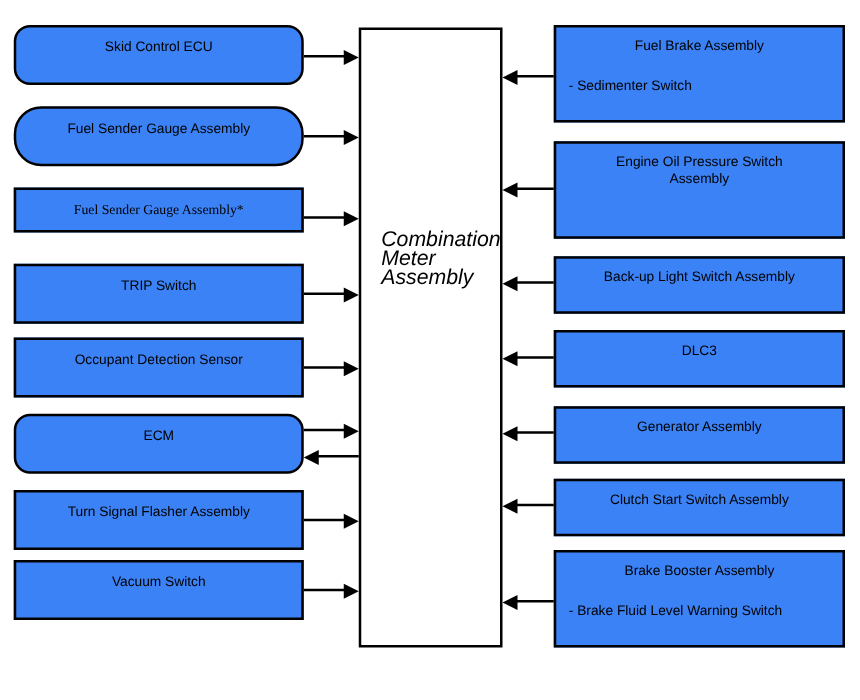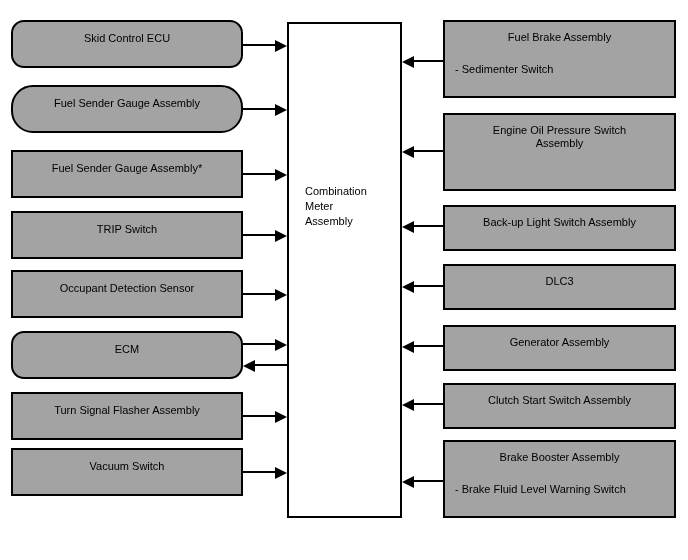--- a/index.html
+++ b/index.html
@@ -17,21 +17,21 @@
     height: 560px;
     background: #ffffff;
     overflow: hidden;
   }
 
   
   .node {
     position: absolute;
     box-sizing: border-box;
     border: 2px solid #000000;
-    background: #a3a3a3;
+    background: #3b82f6;
   }
   .node.rounded {
     border-radius: 13px;
   }
   .node .label {
     position: absolute;
     left: 0;
     right: 0;
     text-align: center;
     font-size: 11px;
@@ -57,25 +57,26 @@
   #center-node {
     position: absolute;
     box-sizing: border-box;
     border: 2px solid #000000;
     background: #ffffff;
   }
   #center-node .center-label {
     position: absolute;
     left: 16px;
     top: 160px;
-    font-size: 11px;
+    font-size: 17px;
     line-height: 15px;
     text-align: left;
     color: #000000;
     white-space: pre-line;
+    font-style: italic;
   }
 
   
   .conn {
     position: absolute;
     height: 2px;
     background: #000000;
   }
   .arrowhead {
     position: absolute;
@@ -115,21 +116,21 @@
       <div class="node left-node rounded" style="left: 11px; top: 20px; width: 232px; height: 48px;">
         <div class="label">Skid Control ECU</div>
       </div>
       <div class="conn" style="left: 243px; top: 44px; width: 34px;"></div>
       <div class="arrowhead right" style="left: 275px; top: 40px;"></div>
       <div class="node left-node" style="left: 11px; top: 85px; width: 232px; height: 48px; border-radius: 22px;">
         <div class="label">Fuel Sender Gauge Assembly</div>
       </div>
       <div class="conn" style="left: 243px; top: 108px; width: 34px;"></div>
       <div class="arrowhead right" style="left: 275px; top: 104px;"></div>
-      <div class="node left-node" style="left: 11px; top: 150px; width: 232px; height: 48px;">
+      <div class="node left-node" style="left: 11px; top: 150px; width: 232px; height: 36px; font-family: Liberation Serif, serif;">
         <div class="label">Fuel Sender Gauge Assembly*</div>
       </div>
       <div class="conn" style="left: 243px; top: 173px; width: 34px;"></div>
       <div class="arrowhead right" style="left: 275px; top: 169px;"></div>
       <div class="node left-node" style="left: 11px; top: 211px; width: 232px; height: 48px;">
         <div class="label">TRIP Switch</div>
       </div>
       <div class="conn" style="left: 243px; top: 234px; width: 34px;"></div>
       <div class="arrowhead right" style="left: 275px; top: 230px;"></div>
       <div class="node left-node" style="left: 11px; top: 270px; width: 232px; height: 48px;">

